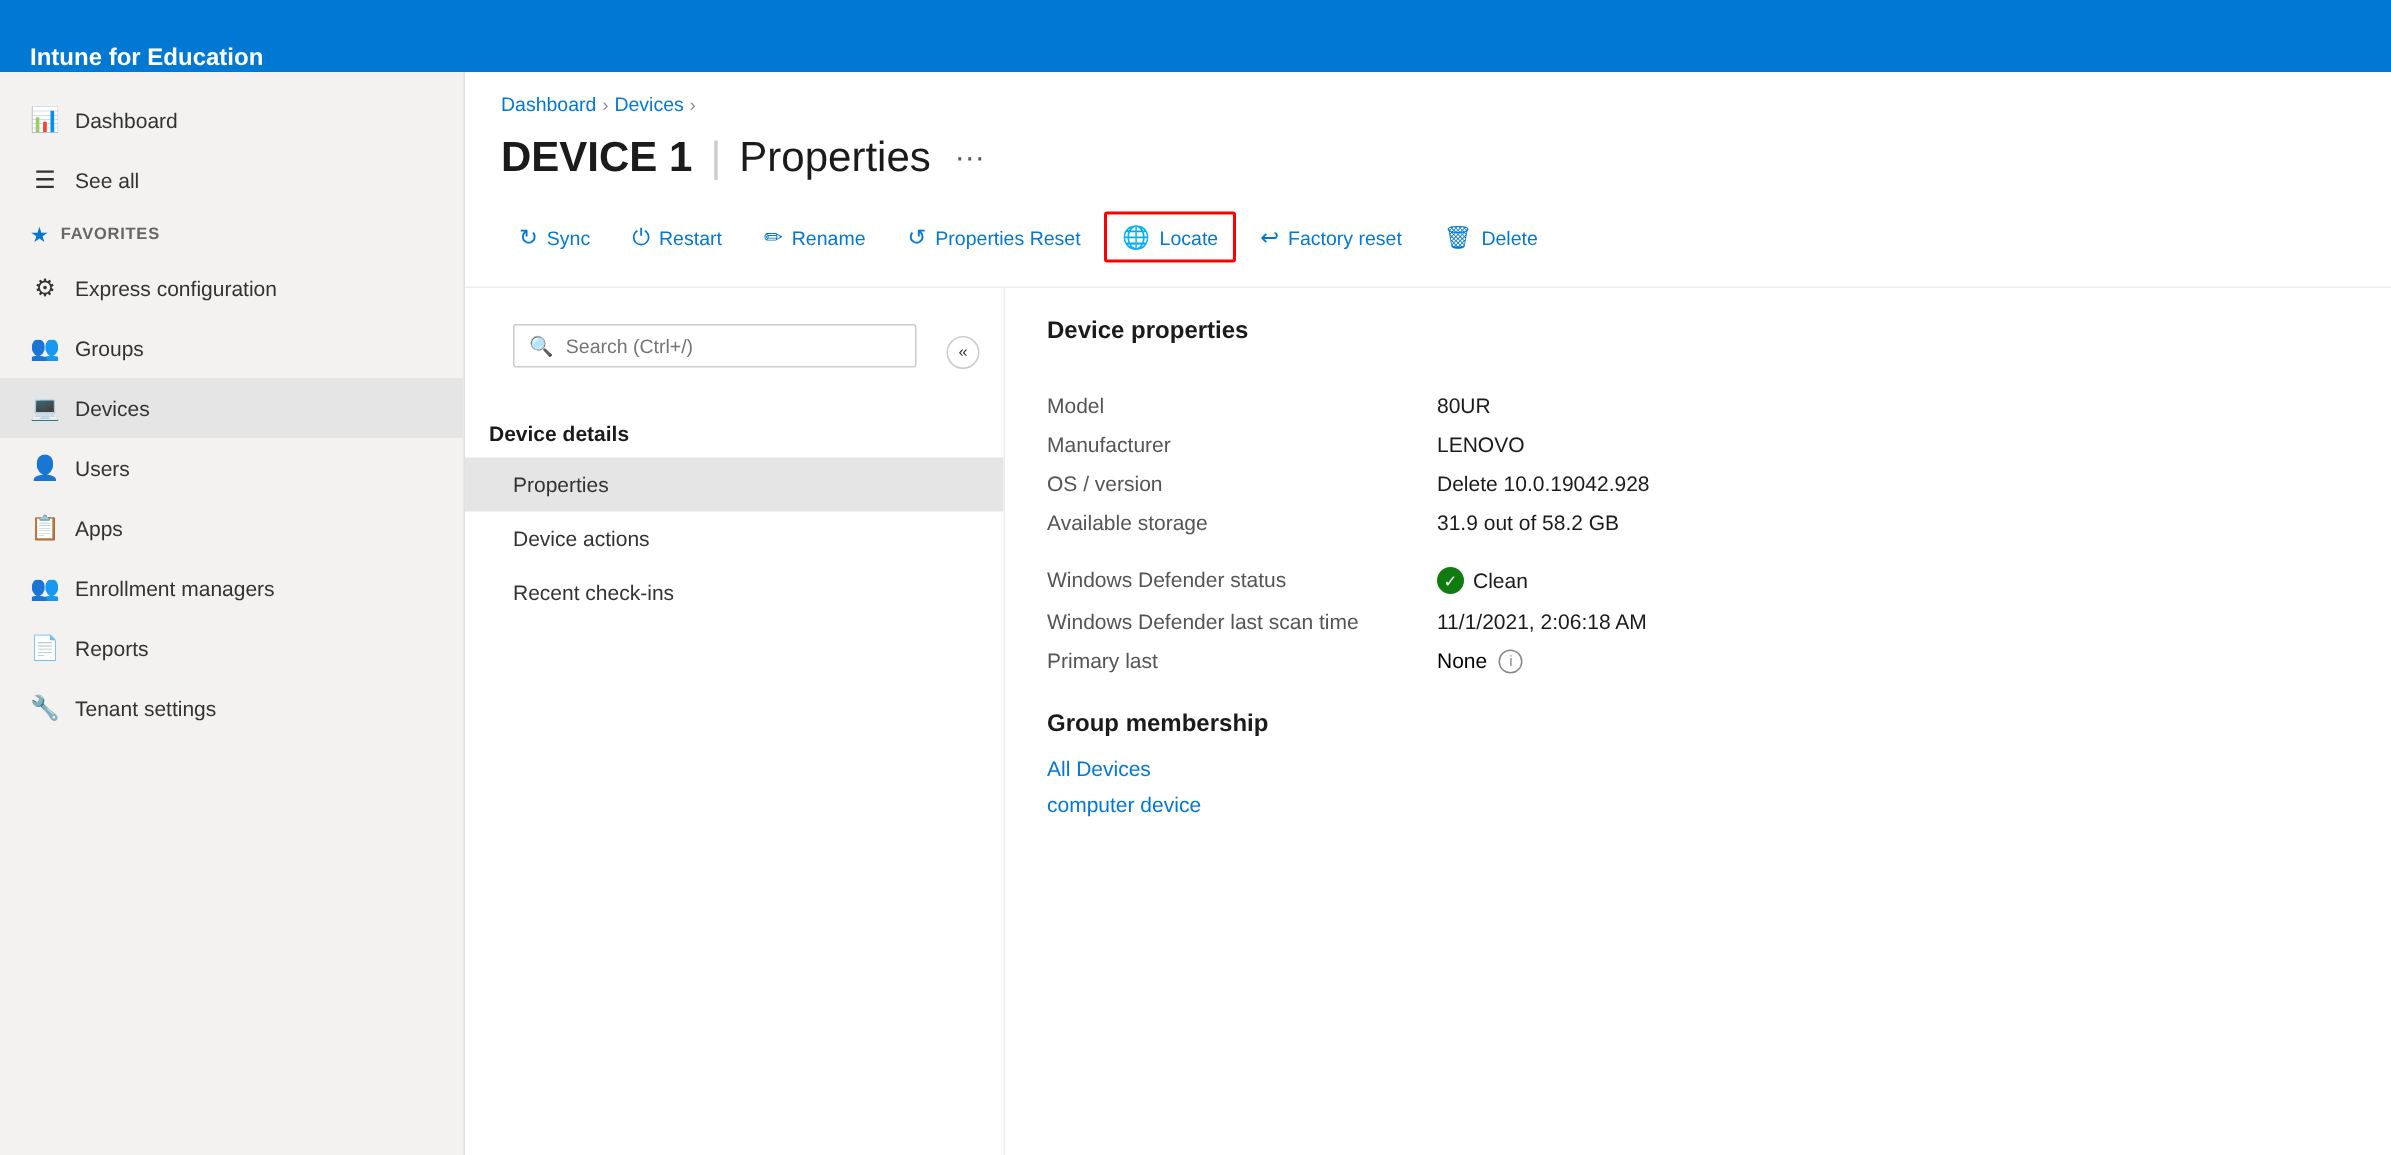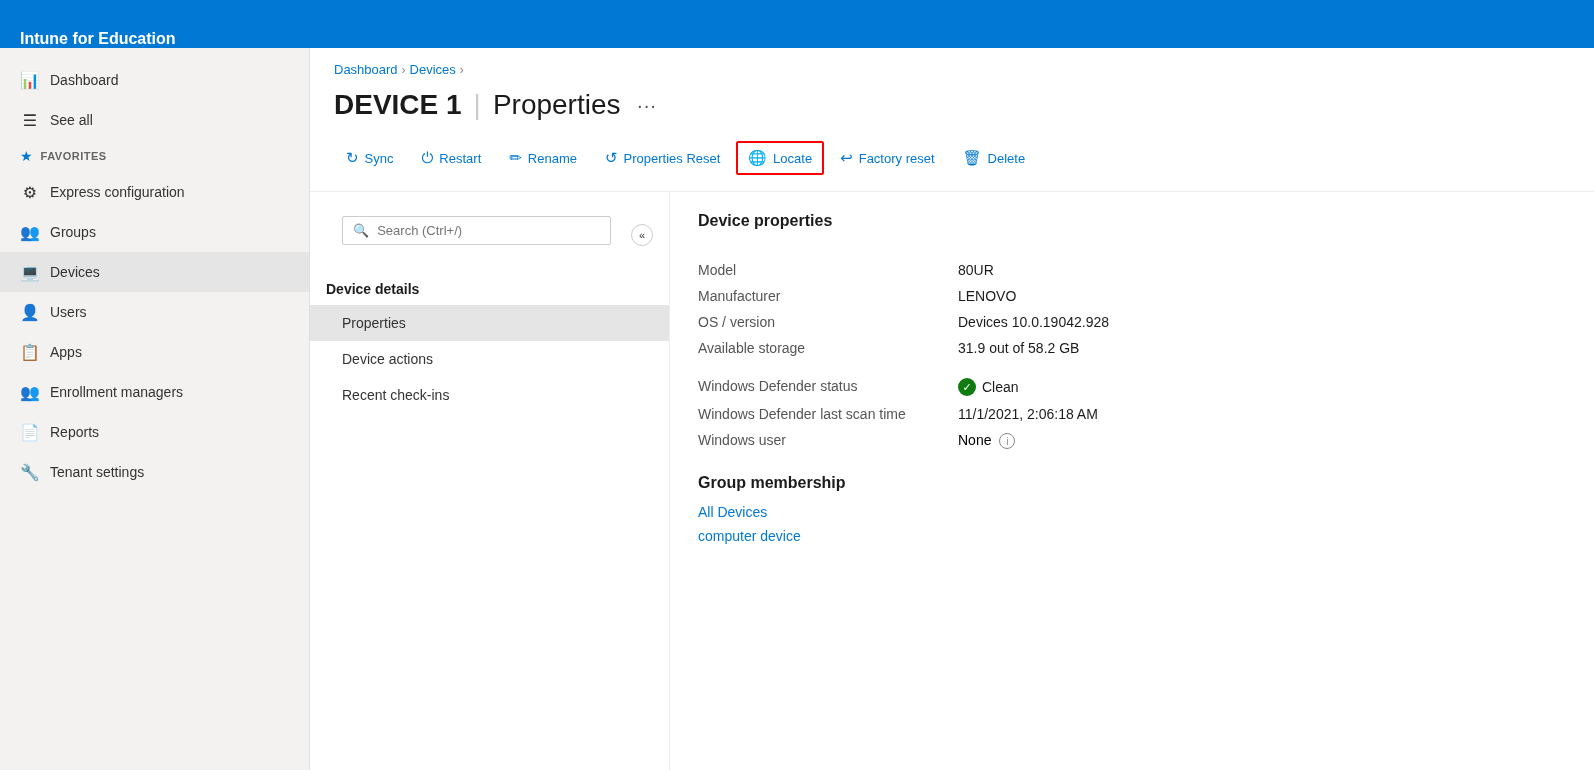--- a/index.html
+++ b/index.html
@@ -405,21 +405,21 @@
             <tr>
               <td>Model</td>
               <td>80UR</td>
             </tr>
             <tr>
               <td>Manufacturer</td>
               <td>LENOVO</td>
             </tr>
             <tr>
               <td>OS / version</td>
-              <td>Devices 10.0.19042.928</td>
+              <td>Delete 10.0.19042.928</td>
             </tr>
             <tr>
               <td>Available storage</td>
               <td>31.9 out of 58.2 GB</td>
             </tr>
             <tr>
                 <td colspan="2" style="height:12px;"></td>
               </tr>
             <tr>
               <td>Windows Defender status</td>
@@ -428,21 +428,21 @@
                   <div class="status-clean-icon">✓</div>
                   <span>Clean</span>
                 </div>
               </td>
             </tr>
             <tr>
               <td>Windows Defender last scan time</td>
               <td>11/1/2021, 2:06:18 AM</td>
             </tr>
             <tr>
-              <td>Windows user</td>
+              <td>Primary last</td>
               <td>
                 <span class="primary-user-link">None</span>
                 <span class="info-icon">i</span>
               </td>
             </tr>
           </tbody>
         </table>
 
         <div class="group-section-title">Group membership</div>
         <a class="group-link">All Devices</a>

